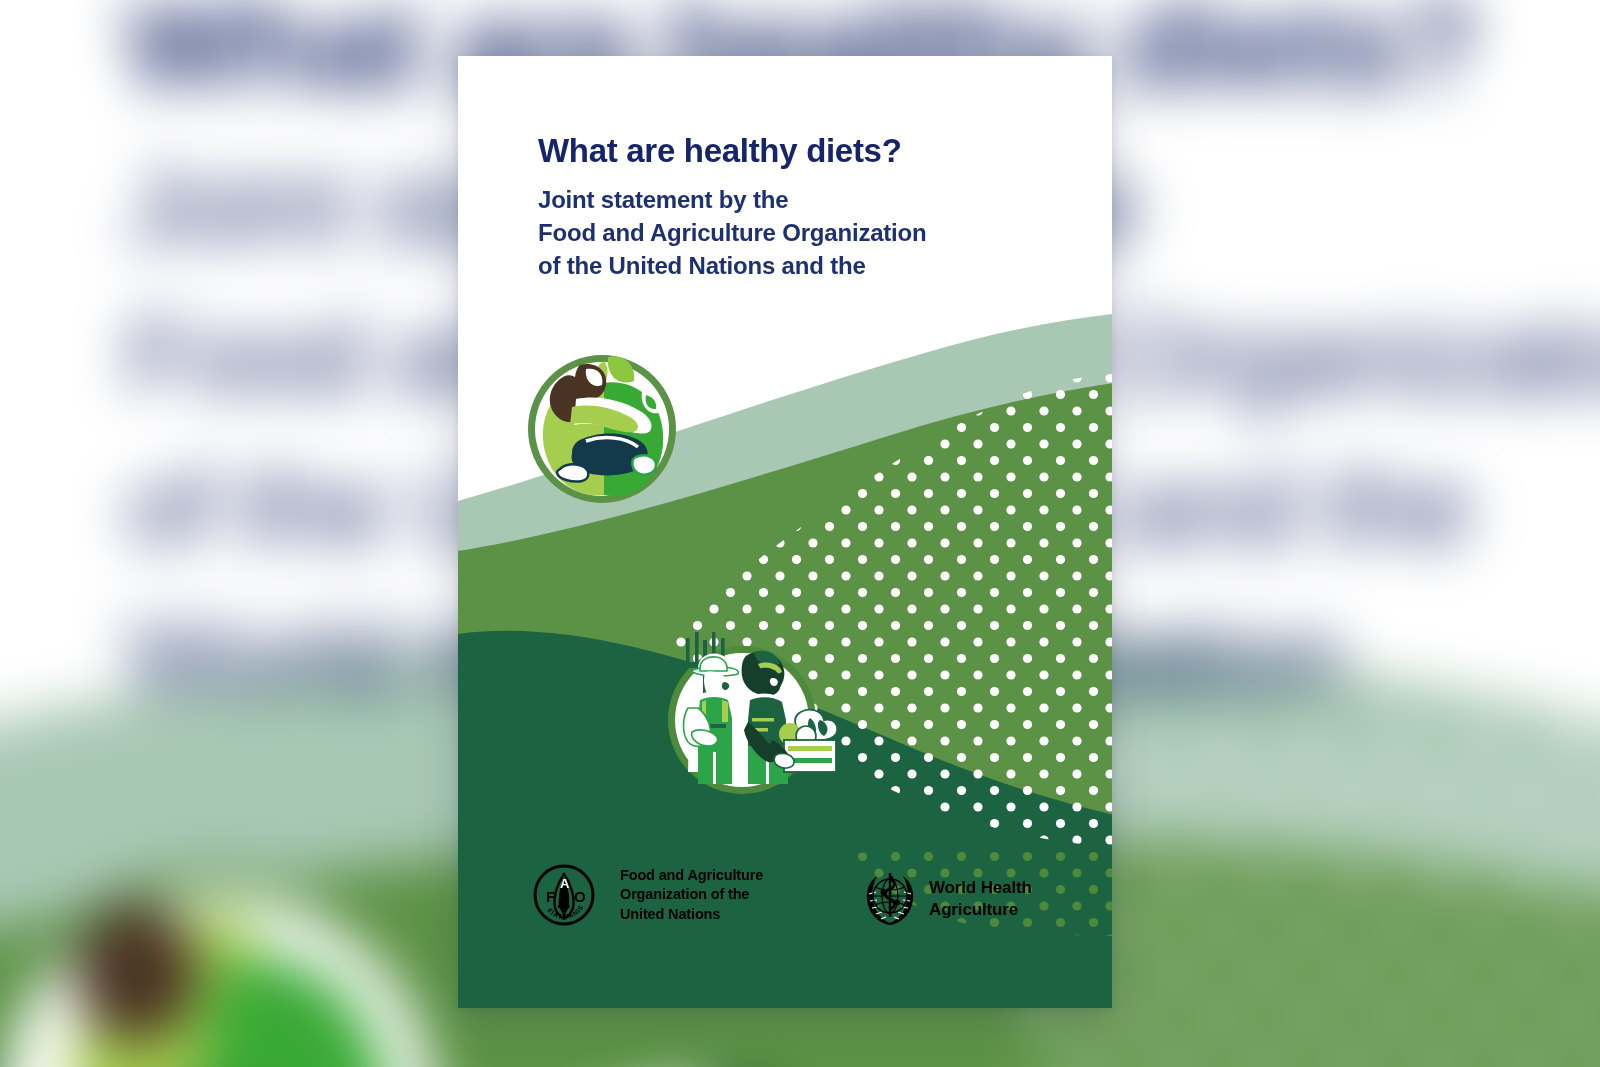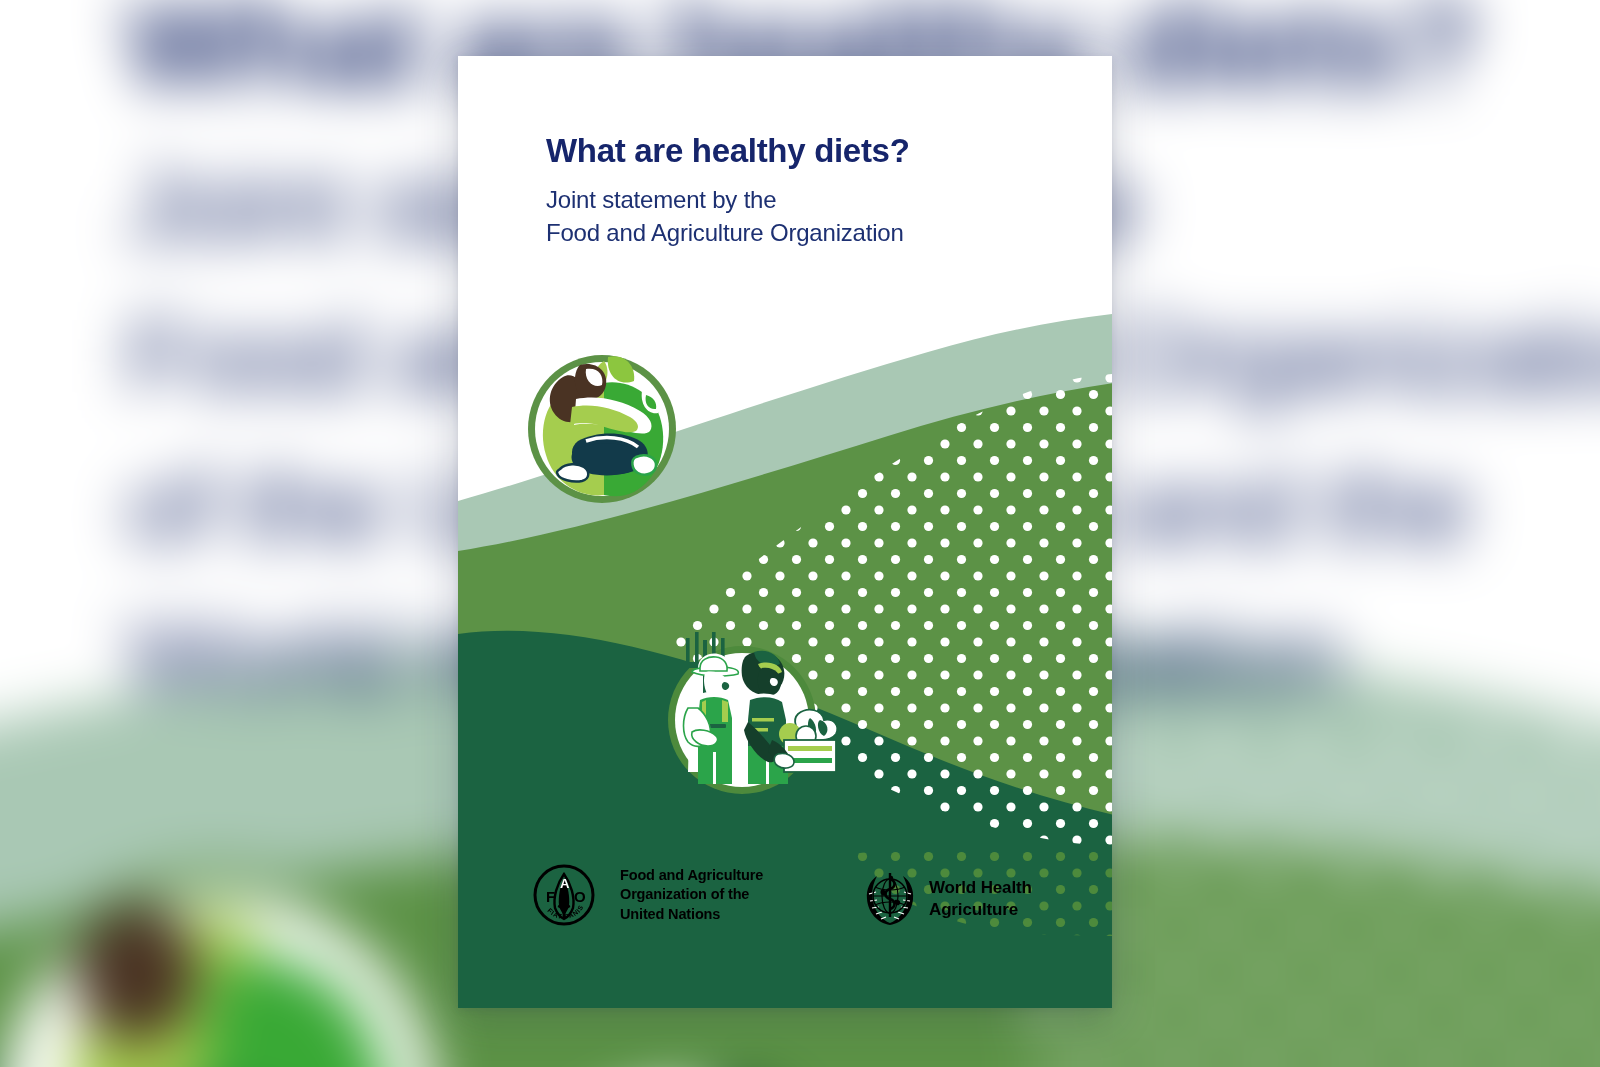--- a/index.html
+++ b/index.html
@@ -46,35 +46,36 @@
   #card {
     position:absolute;
     left:458px; top:56px;
     width:654px; height:952px;
     background:#ffffff;
     overflow:hidden;
     box-shadow:0 10px 40px rgba(40,50,80,0.22), 0 2px 8px rgba(40,50,80,0.12);
   }
 
   
-  #title-block { position:absolute; left:88px; top:75px; width:520px; }
+  #title-block { position:absolute; left:80px; top:75px; width:520px; }
   #page-title {
     color:#16256b;
     font-weight:bold;
     font-size:33px;
     line-height:1.2;
     letter-spacing:-0.3px;
     white-space:nowrap;
   }
   #subtitle {
     color:#1d3072;
     font-size:24px;
     line-height:1.38;
     margin-top:12px;
     letter-spacing:-0.2px;
+    font-weight:bold;
   }
   #subtitle div { white-space:nowrap; }
 
   
   #waves { position:absolute; left:0; top:0; width:654px; height:952px; }
 
   
   .illus { position:absolute; }
 
   
@@ -191,20 +192,21 @@
       </clipPath>
       <rect x="360" y="690" width="300" height="200" fill="url(#dots-green)" clip-path="url(#clip-green-dots)"></rect>
     </g>
   </svg>
 
   <div id="title-block">
     <h1 id="page-title">What are healthy diets?</h1>
     <div id="subtitle">
       <div>Joint statement by the</div>
       <div>Food and Agriculture Organization</div>
+      <div>of the United Nations and the</div>
     </div>
   </div>
 
   <svg class="illus" style="left:58px; top:281px; width:172px; height:172px;" viewBox="0 0 172 172">
 
     <circle cx="86" cy="92" r="74" fill="#5c9246"></circle>
     <circle cx="86" cy="92" r="67" fill="#ffffff"></circle>
 
     <path d="M52,52 C30,62 22,92 30,118 C38,146 64,161 88,158 L88,48 C74,44 62,47 52,52 Z" fill="#a5cd4e"></path>
 

